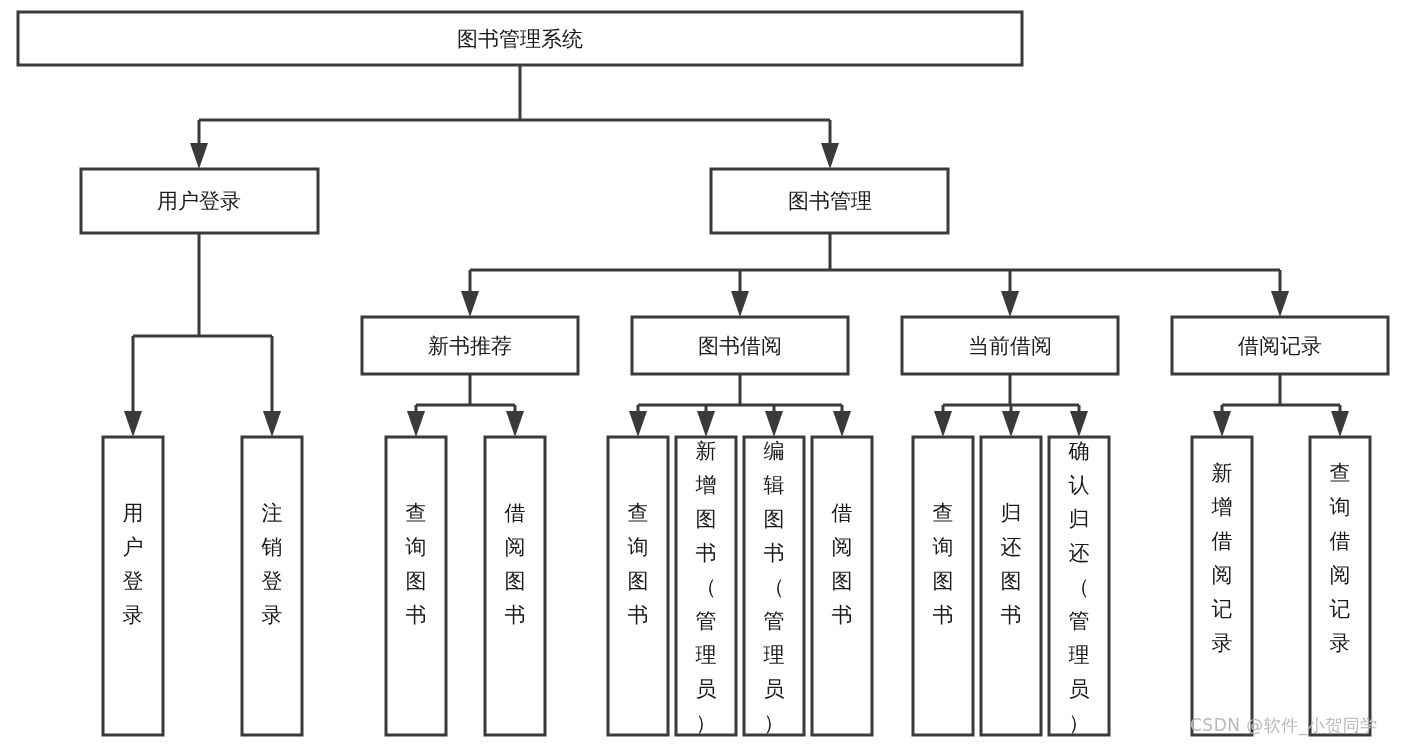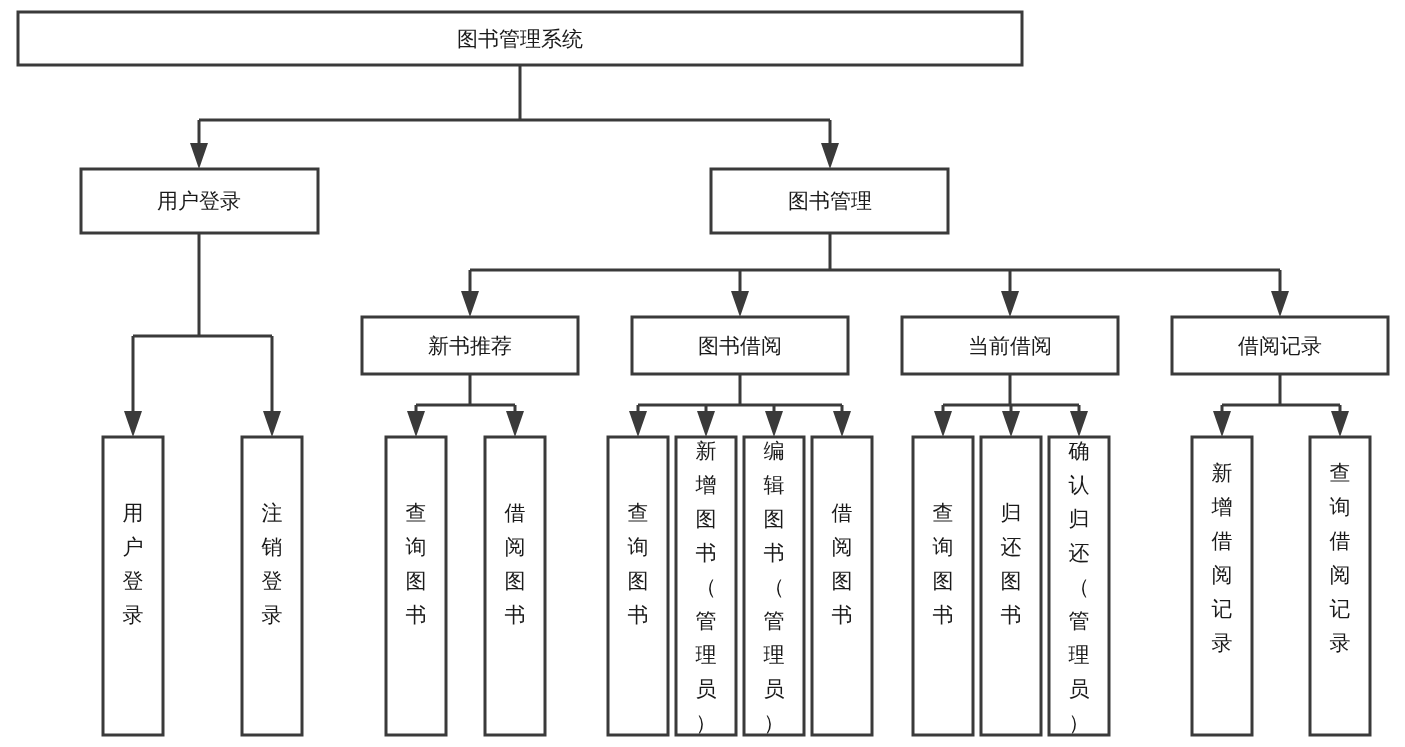--- a/index.html
+++ b/index.html
@@ -213,14 +213,15 @@
       <text class="node-label-v" x="1222" y="480"><tspan x="1222" y="480">新</tspan><tspan x="1222" y="514">增</tspan><tspan x="1222" y="548">借</tspan><tspan x="1222" y="582">阅</tspan><tspan x="1222" y="616">记</tspan><tspan x="1222" y="650">录</tspan></text>
     </g>
 
     <g>
       <rect class="node-box" x="1310" y="437" width="60" height="298"></rect>
       <text class="node-label-v" x="1340" y="480"><tspan x="1340" y="480">查</tspan><tspan x="1340" y="514">询</tspan><tspan x="1340" y="548">借</tspan><tspan x="1340" y="582">阅</tspan><tspan x="1340" y="616">记</tspan><tspan x="1340" y="650">录</tspan></text>
     </g>
 
   </svg>
 
+  <div class="watermark-text">CSDN @软件_小贺同学</div>
 
 </div>
 
 </body></html>

